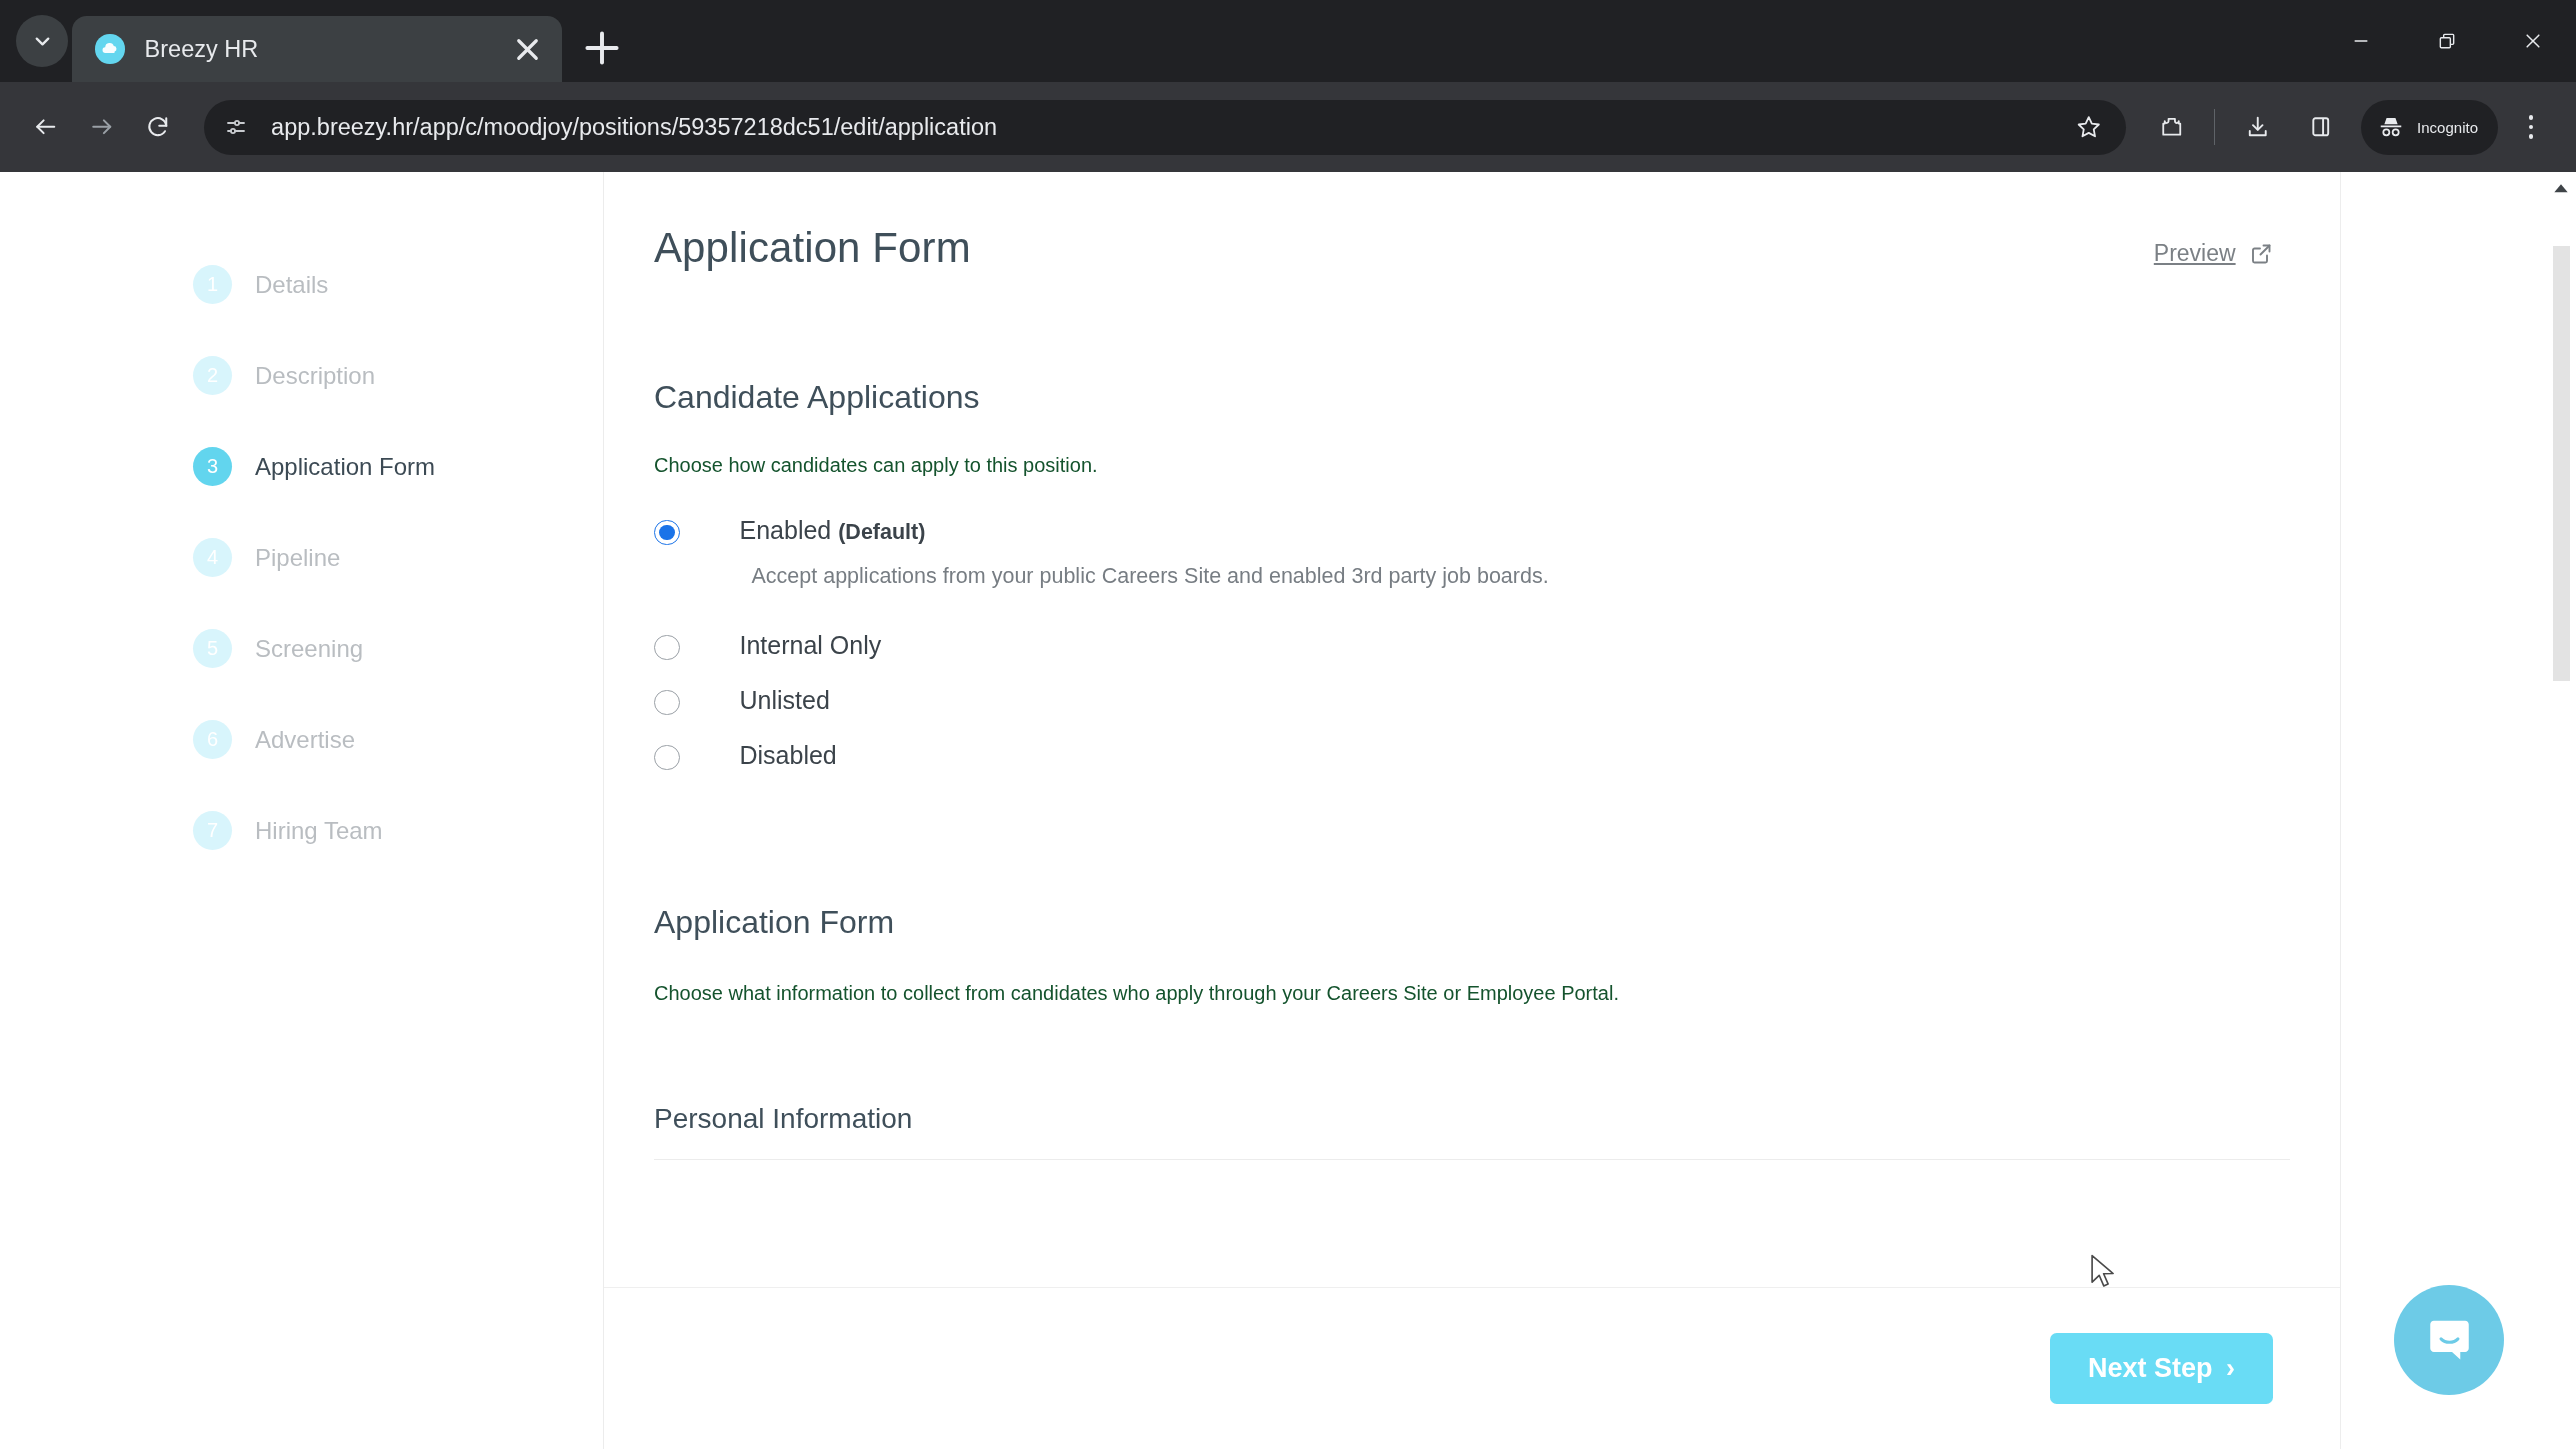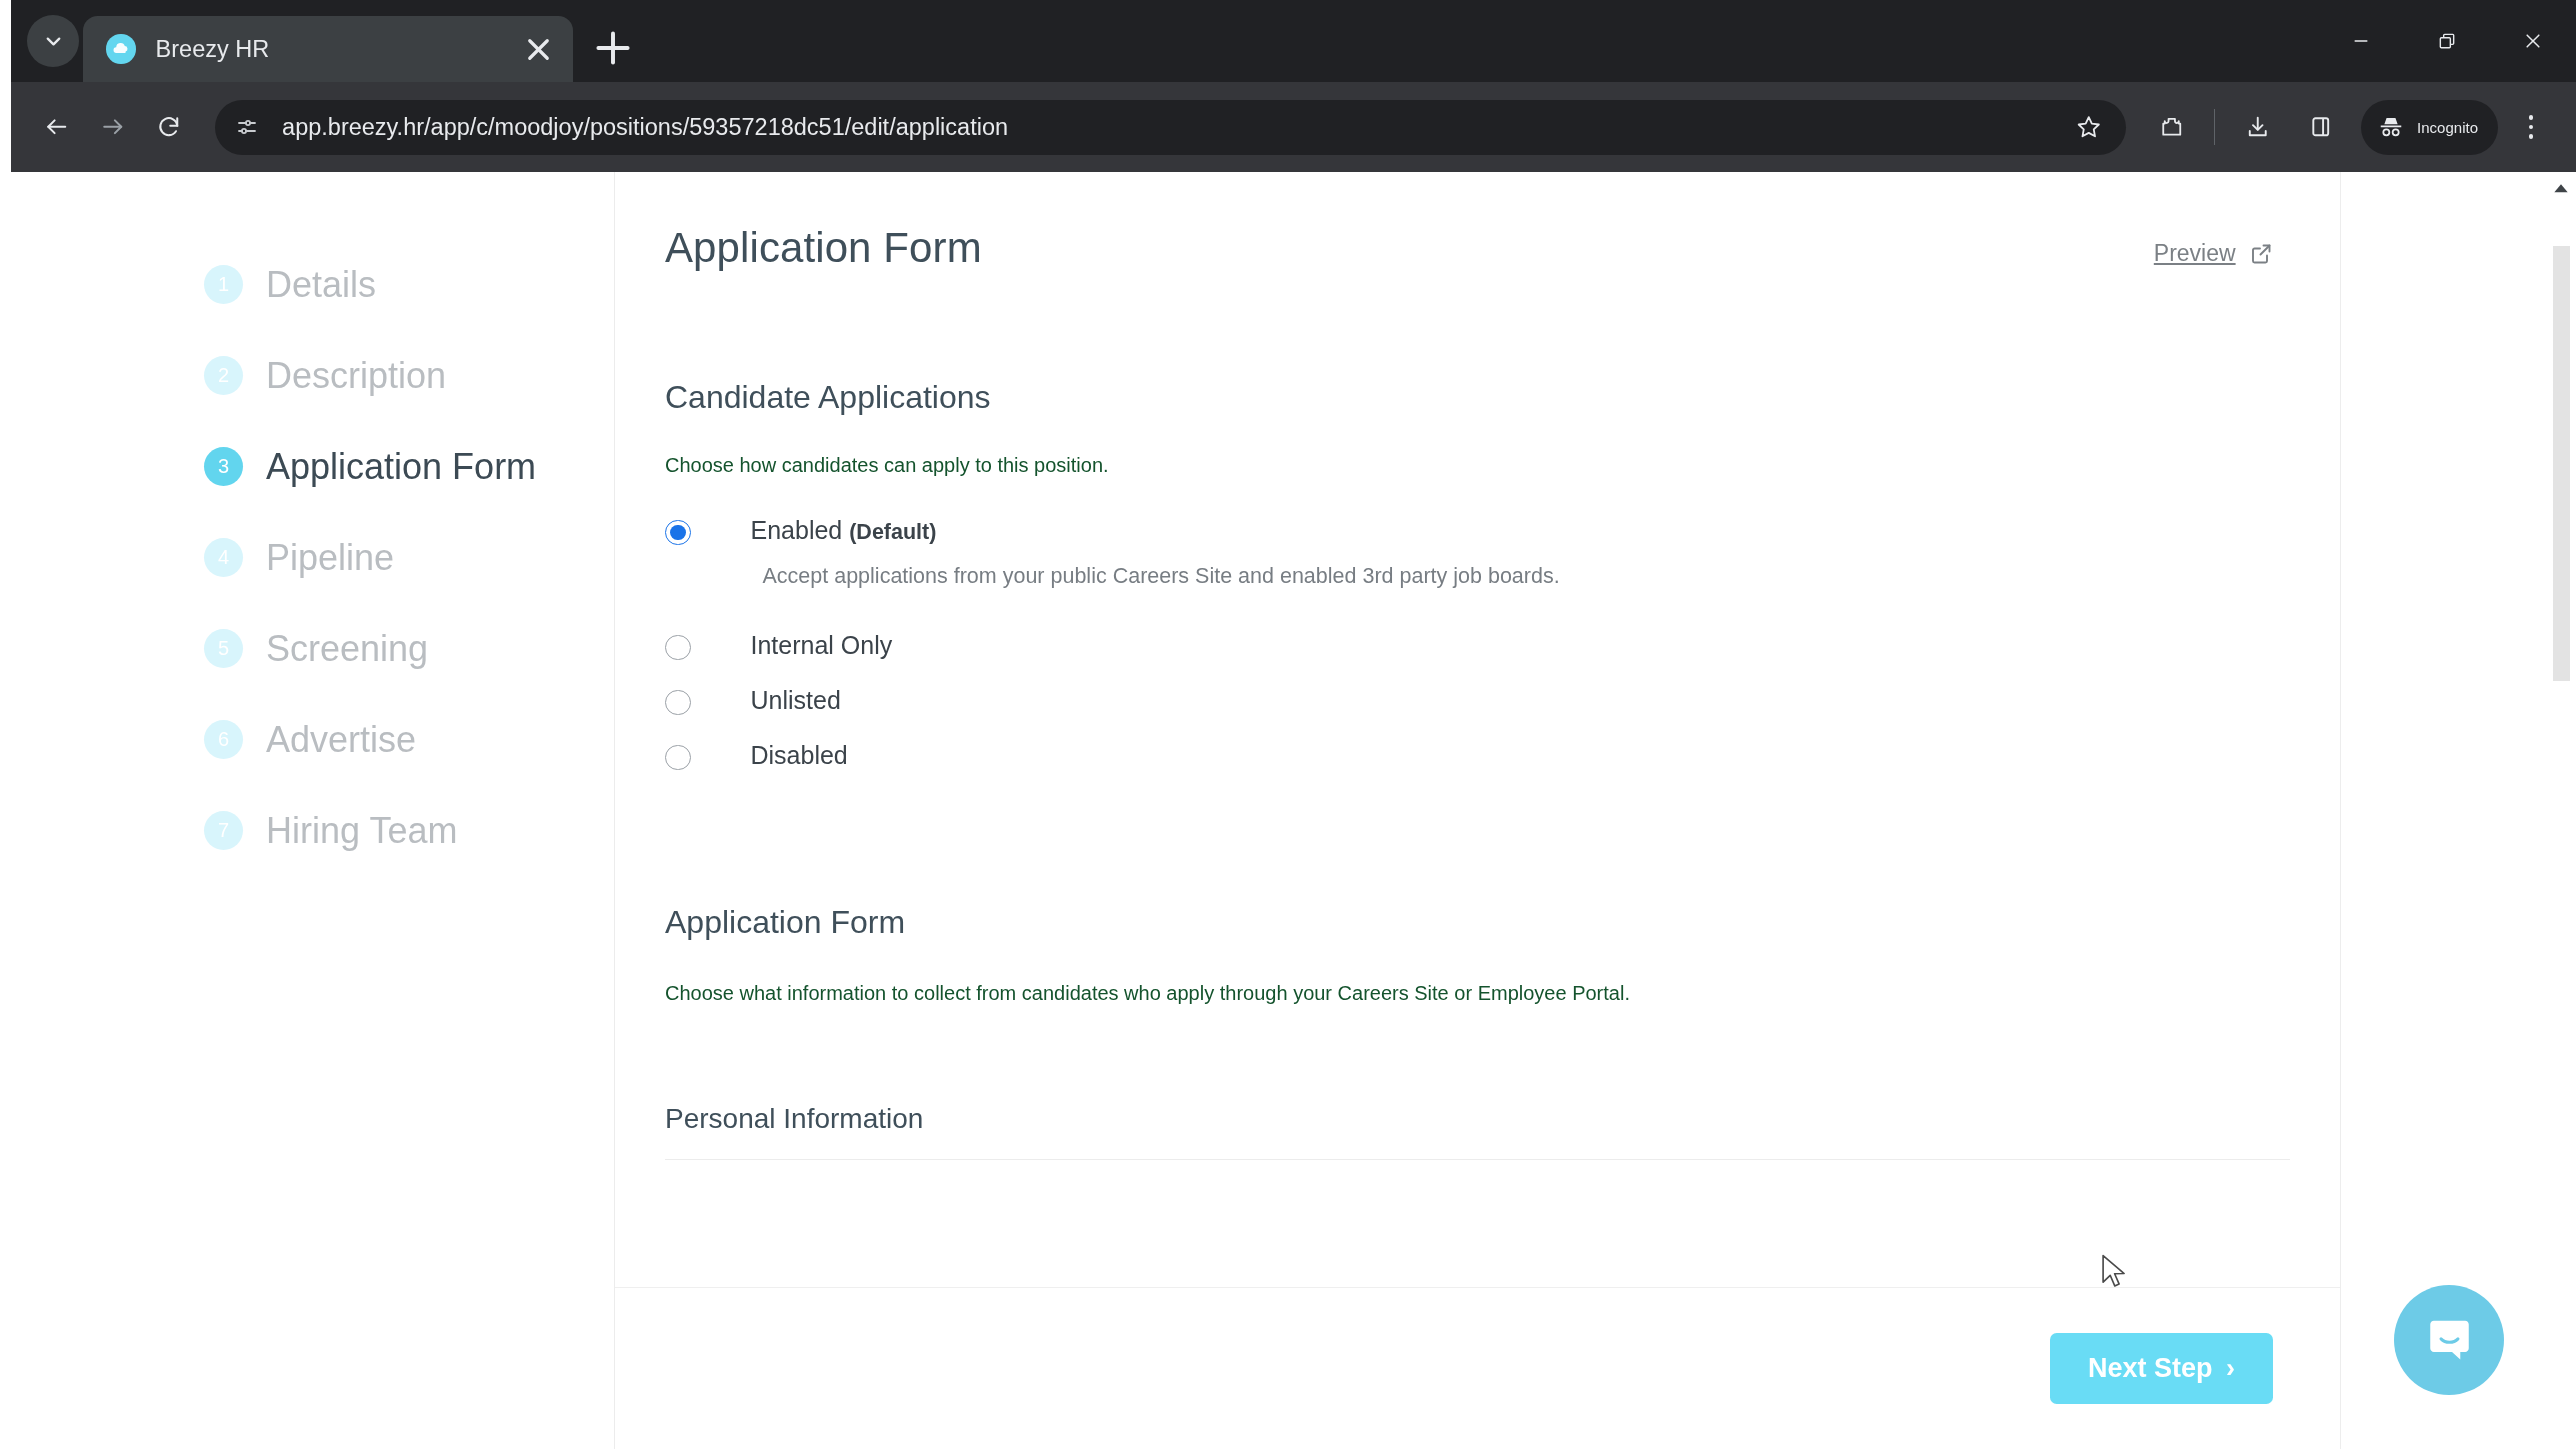--- a/index.html
+++ b/index.html
@@ -4,21 +4,21 @@
 <style>
   * { box-sizing: border-box; margin: 0; padding: 0; }
   html, body {
     width: 2576px; height: 1449px;
     overflow: hidden;
     font-family: "Liberation Sans", sans-serif;
     background: #ffffff;
   }
 
   
-  .browser { width: 2576px; height: 1449px; display: flex; flex-direction: column; background:#ffffff;padding-left:11px; }
+  .browser { width: 2576px; height: 1449px; display: flex; flex-direction: column; background:#ffffff; }
 
   .tabstrip {
     height: 82px;
     background: #202124;
     display: flex;
     align-items: flex-end;
     padding: 0 0 0 9.4px;
     position: relative;
     flex: 0 0 auto;
   }
@@ -169,21 +169,21 @@
   }
   .step-num {
     width: 39px; height: 39px; border-radius: 50%;
     background: #d8f5fc;
     color: #ffffff; font-size: 20px;
     display: flex; align-items: center; justify-content: center;
     flex: 0 0 auto;
   }
   .step.active .step-num { background: #62d5ee; color:#ffffff; }
   .step-label {
-    margin-left: 23px; font-size: 36px; color: #b9bdc1;
+    margin-left: 23px; font-size: 24px; color: #b9bdc1;
     white-space: nowrap;
   }
   .step.active .step-label { color: #3c4a54; }
 
   
   .content-col {
     flex: 1 1 auto; position: relative;
     border-right: 1.3px solid #ededed;
     max-width: 1737px;
   }

